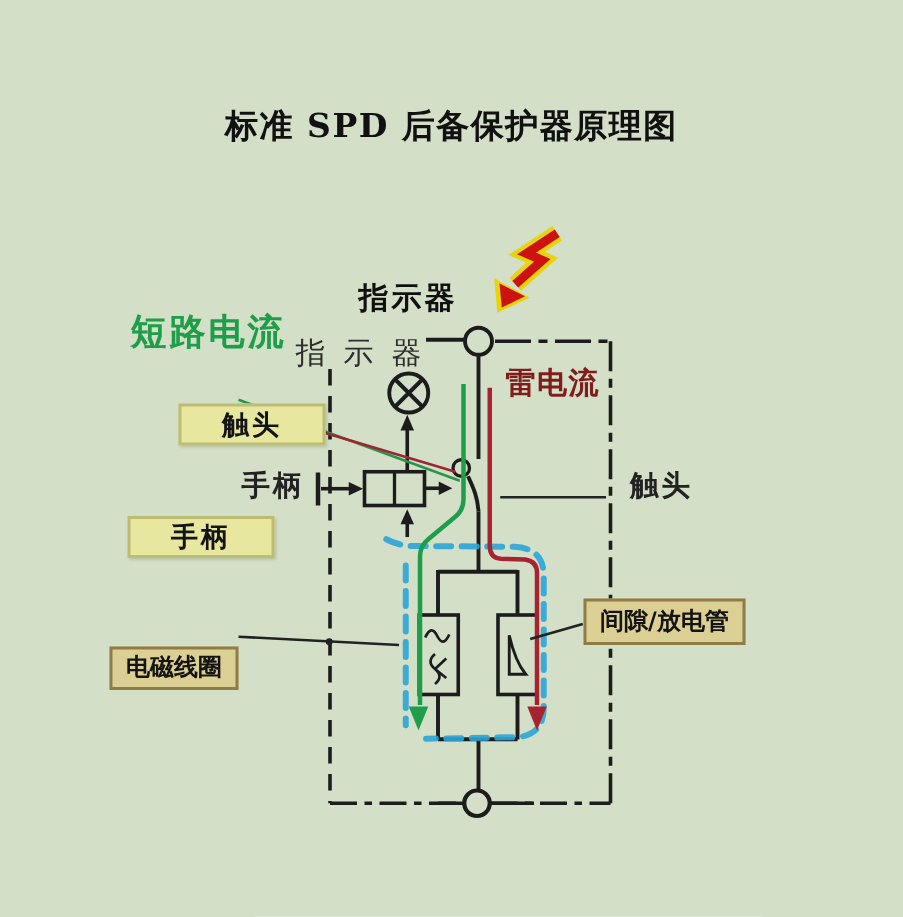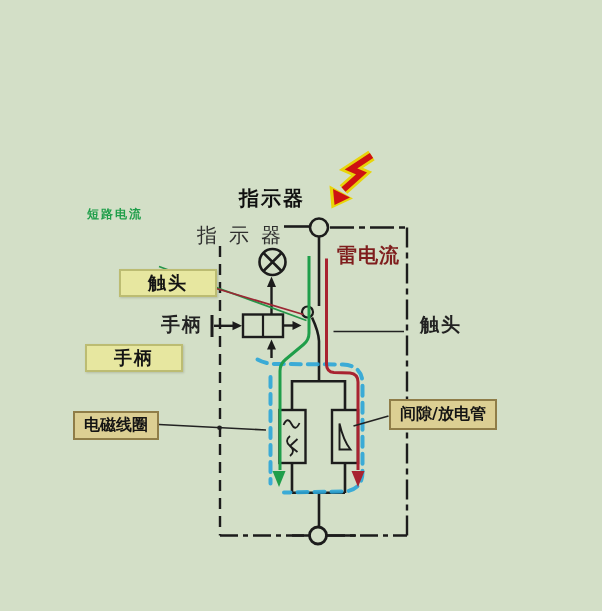--- a/index.html
+++ b/index.html
@@ -10,33 +10,33 @@
     overflow:hidden;
     font-family:"DejaVu Sans",sans-serif;
   }
   svg.circuit{position:absolute;left:0;top:0;}
   .lbl{position:absolute;white-space:nowrap;line-height:1.1;}
   .title{
     left:0;top:72px;width:602px;text-align:center;
     font-family:"DejaVu Serif",serif;
     font-size:22px;font-weight:bold;color:#111;letter-spacing:1px;
   }
-  .short-circuit{left:87px;top:208px;font-size:12px;font-weight:bold;color:#1f9e4a;letter-spacing:2px;}
+  .short-circuit{left:87px;top:208px;font-size:24px;font-weight:bold;color:#1f9e4a;letter-spacing:2px;}
   .indicator-outer{left:239px;top:187px;font-size:20px;font-weight:bold;color:#101010;letter-spacing:2px;}
   .indicator-inner{left:197px;top:224px;font-size:20px;font-weight:400;color:#2e2e2e;letter-spacing:12px;}
   .lightning-current{left:337px;top:244px;font-size:20px;font-weight:bold;color:#7f1d1d;letter-spacing:1px;}
   .callout{
     position:absolute;display:flex;align-items:center;justify-content:center;
     box-sizing:border-box;font-weight:bold;color:#141414;
   }
   .callout.yellow{background:#e7e7a0;border:2px solid #bcbc72;box-shadow:1px 1px 2px rgba(90,90,60,.25);}
   .callout.tan{background:#dccf93;border:2px solid #8f7d48;}
   .co-contact{left:119px;top:269px;width:98px;height:28px;font-size:18px;letter-spacing:2px;}
   .co-handle{left:85px;top:344px;width:98px;height:28px;font-size:18px;letter-spacing:2px;}
-  .co-coil{left:73px;top:411px;width:86px;height:29px;font-size:16px;letter-spacing:0px;}
+  .co-coil{left:73px;top:431px;width:86px;height:29px;font-size:16px;letter-spacing:0px;}
   .co-gap{left:389px;top:399px;width:108px;height:31px;font-size:16px;letter-spacing:0px;text-align:center;}
   .handle-inline{left:161px;top:314px;font-size:19px;font-weight:600;color:#222;letter-spacing:2px;}
   .contact-right{left:420px;top:314px;font-size:19px;font-weight:600;color:#222;letter-spacing:2px;}
 </style>
 </head>
 <body>
 
 <div class="stage">
 
   <svg class="circuit" width="602" height="611" viewBox="0 0 602 611">
@@ -125,20 +125,21 @@
     </g>
 
     <g>
       <path d="M371.5 155.5 L351 169 L361.5 173.5 L343.5 189.5" stroke="#e8d40a" stroke-width="11.5" fill="none" stroke-linejoin="miter"></path>
       <polygon points="331.5,208.5 329.5,185.5 353,198.5" fill="#e8d40a"></polygon>
       <path d="M371.5 155.5 L351 169 L361.5 173.5 L343.5 189.5" stroke="#ce1212" stroke-width="6" fill="none"></path>
       <polygon points="334.5,205 333,189 350,197.5" fill="#ce1212"></polygon>
     </g>
   </svg>
 
+  <div class="lbl title">标准 SPD 后备保护器原理图</div>
   <div class="lbl short-circuit">短路电流</div>
   <div class="lbl indicator-outer">指示器</div>
   <div class="lbl indicator-inner">指示器</div>
   <div class="lbl lightning-current">雷电流</div>
   <div class="lbl handle-inline">手柄</div>
   <div class="lbl contact-right">触头</div>
 
   <div class="callout yellow co-contact">
     <span>触头</span>
   </div>

